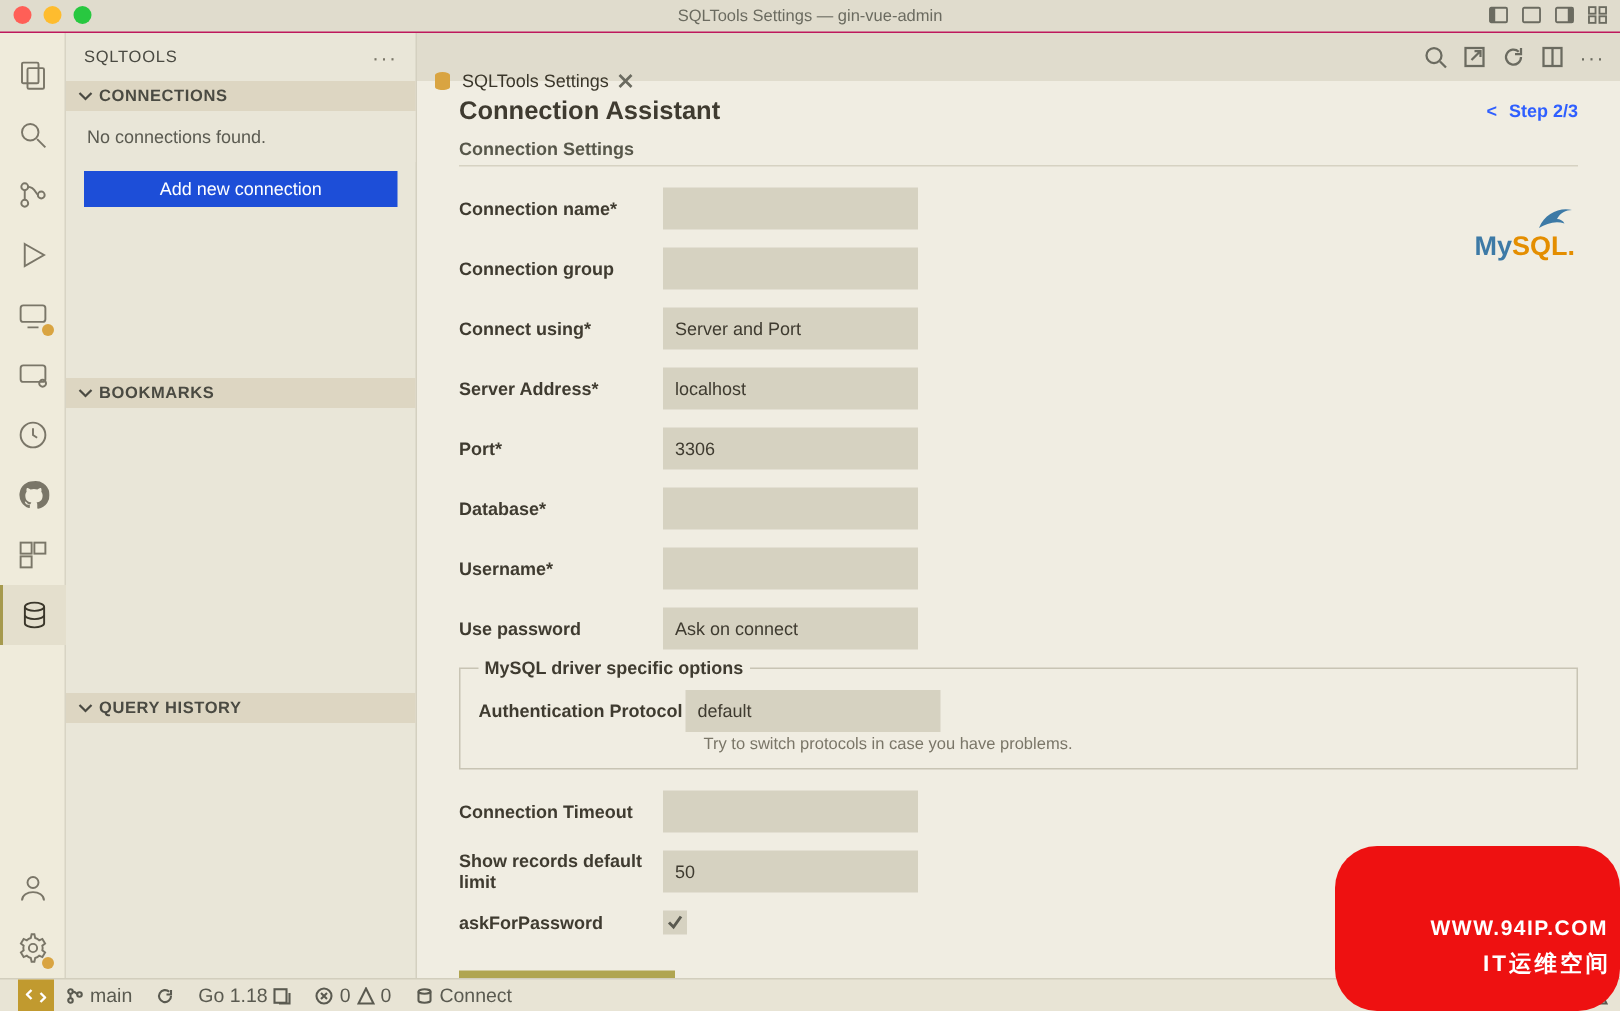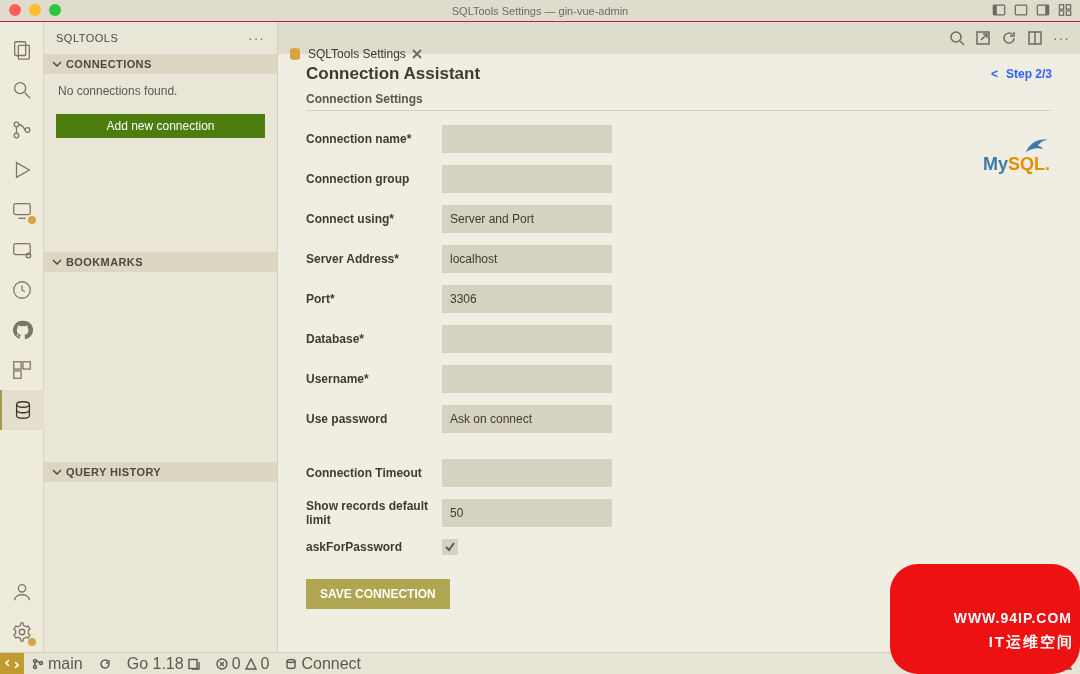--- a/index.html
+++ b/index.html
@@ -24,21 +24,21 @@
 .activity .ai.active svg { stroke: #3a362a; }
 .activity .ai .badge { position: absolute; right: 8px; bottom: 6px; width: 8px; height: 8px; background: #d9a441; border-radius: 50%; }
 .activity .spacer { flex: 1; }
 
 .sidebar { width: 234px; background: #e9e6d8; display: flex; flex-direction: column; border-right: 1px solid #d4d0c0; }
 .sbhead { display: flex; align-items: center; justify-content: space-between; padding: 8px 12px; font-size: 11px; letter-spacing: .5px; color: #4a4a42; }
 .dots { font-size: 14px; letter-spacing: 1px; color:#7a7668; cursor: pointer; }
 .section-h { display: flex; align-items: center; gap: 4px; padding: 4px 8px; background: #ddd6c2; font-size: 11px; font-weight: 700; letter-spacing: .4px; color: #4a4a42; cursor: pointer; }
 .section-h .chev svg { width:10px; height:10px; }
 .noconn { padding: 10px 14px; color: #5a5a50; font-size: 12px; background: #e9e6d8; }
-.addbtn { margin: 6px 12px; height: 24px; background: #4d7c0f; color: #fff; display: flex; align-items: center; justify-content: center; font-size: 12px; cursor: pointer; }
+.addbtn { margin: 6px 12px; height: 24px; background: #1d4ed8; color: #fff; display: flex; align-items: center; justify-content: center; font-size: 12px; cursor: pointer; }
 .fill { flex: 1; }
 
 .editor-zone { flex: 1; display: flex; flex-direction: column; background: #f0ede2; }
 .tabs-row { height: 32px; display: flex; align-items: stretch; background: #e0dccd; }
 .tab { display: flex; align-items: center; gap: 6px; padding: 0 10px; background: #f0ede2; border-right: 1px solid #d4d0c0; font-size: 12px; color: #3a362a; margin-top: 32px; }
 .tab .ico { width: 14px; height: 14px; display:flex; align-items:center; justify-content:center; }
 .tab .ico svg { width:14px; height:14px; stroke:none; fill:#d9a441; }
 .tab .close svg { width:10px; height:10px; stroke:#6b6b60; stroke-width:1.8; }
 .tabs-row .tabspacer { flex: 1; }
 .tabs-row .eicons { display: flex; align-items: center; gap: 10px; padding: 0 10px; }
@@ -63,21 +63,21 @@
 .hint { font-size:11px; color:#7a7668; margin-left:150px; margin-top:2px; }
 .chk { width:16px; height:16px; background:#d6d2c1; display:flex; align-items:center; justify-content:center; }
 .chk svg { width:12px; height:12px; stroke:#5a5a50; stroke-width:2; fill:none; }
 .savebtn { margin-top:12px; height:30px; padding:0 14px; background:#b0a550; color:#fff; font-weight:700; font-size:12px; display:inline-flex; align-items:center; border:none; cursor:pointer; }
 .mysqlbrand { position:absolute; right:30px; top:100px; font-size:18px; font-weight:700; }
 .mysqlbrand .my { color:#3d7aa6; } .mysqlbrand .sql { color:#e48e00; }
 .mysqlbrand .dolphin { position:absolute; right:0; top:-18px; }
 .mysqlbrand .dolphin svg { width:26px; height:18px; }
 
 
-.status { height:22px; background:#e8e4d5; border-top:1px solid #d2cebd; display:flex; align-items:center; font-size:16px; color:#5a5a50; }
+.status { height:22px; background:#e8e4d5; border-top:1px solid #d2cebd; display:flex; align-items:center; font-size:13px; color:#5a5a50;padding-left:12px; }
 .status .rc { width:24px; height:22px; background:#c19a2f; display:flex; align-items:center; justify-content:center; }
 .status .rc svg { width:14px; height:14px; stroke:#fff; stroke-width:1.6; fill:none; }
 .status .seg { display:flex; align-items:center; gap:4px; padding:0 8px; white-space:nowrap; }
 .status .seg svg { width:12px; height:12px; stroke:#5a5a50; fill:none; stroke-width:1.4; }
 .status .flexsp { flex:1; }
 
 
 .wm { position:absolute; right:0; bottom:0; width:190px; height:110px; overflow:hidden; pointer-events:none;border-radius:28px; }
 .wm .tri { position:absolute; right:-60px; bottom:-70px; width:260px; height:260px; background:#e11; transform:rotate(45deg); }
 .wm .t1 { position:absolute; right:8px; bottom:48px; color:#fff; font-size:14px; letter-spacing:1px; font-weight:600; }
@@ -339,20 +339,30 @@
         </div>
       <div class="row">
           <div class="lbl">Username*</div>
           <input class="fld" style="">
         </div>
       <div class="row">
           <div class="lbl">Use password</div>
           <input class="fld" value="Ask on connect" style="">
         </div>
 
+      <div class="fieldset">
+        <span class="legend">MySQL driver specific options</span>
+        <div class="finner">
+          <div class="row" style="margin-bottom:2px">
+              <div class="lbl" style="width:138px">Authentication Protocol</div>
+              <input class="fld" value="default" style="">
+            </div>
+          <div class="hint">Try to switch protocols in case you have problems.</div>
+        </div>
+      </div>
 
       <div style="height:14px"></div>
       <div class="row">
           <div class="lbl">Connection Timeout</div>
           <input class="fld" style="">
         </div>
       <div class="row">
           <div class="lbl" style="width:136px">Show records default limit</div>
           <input class="fld" value="50" style="">
         </div>

